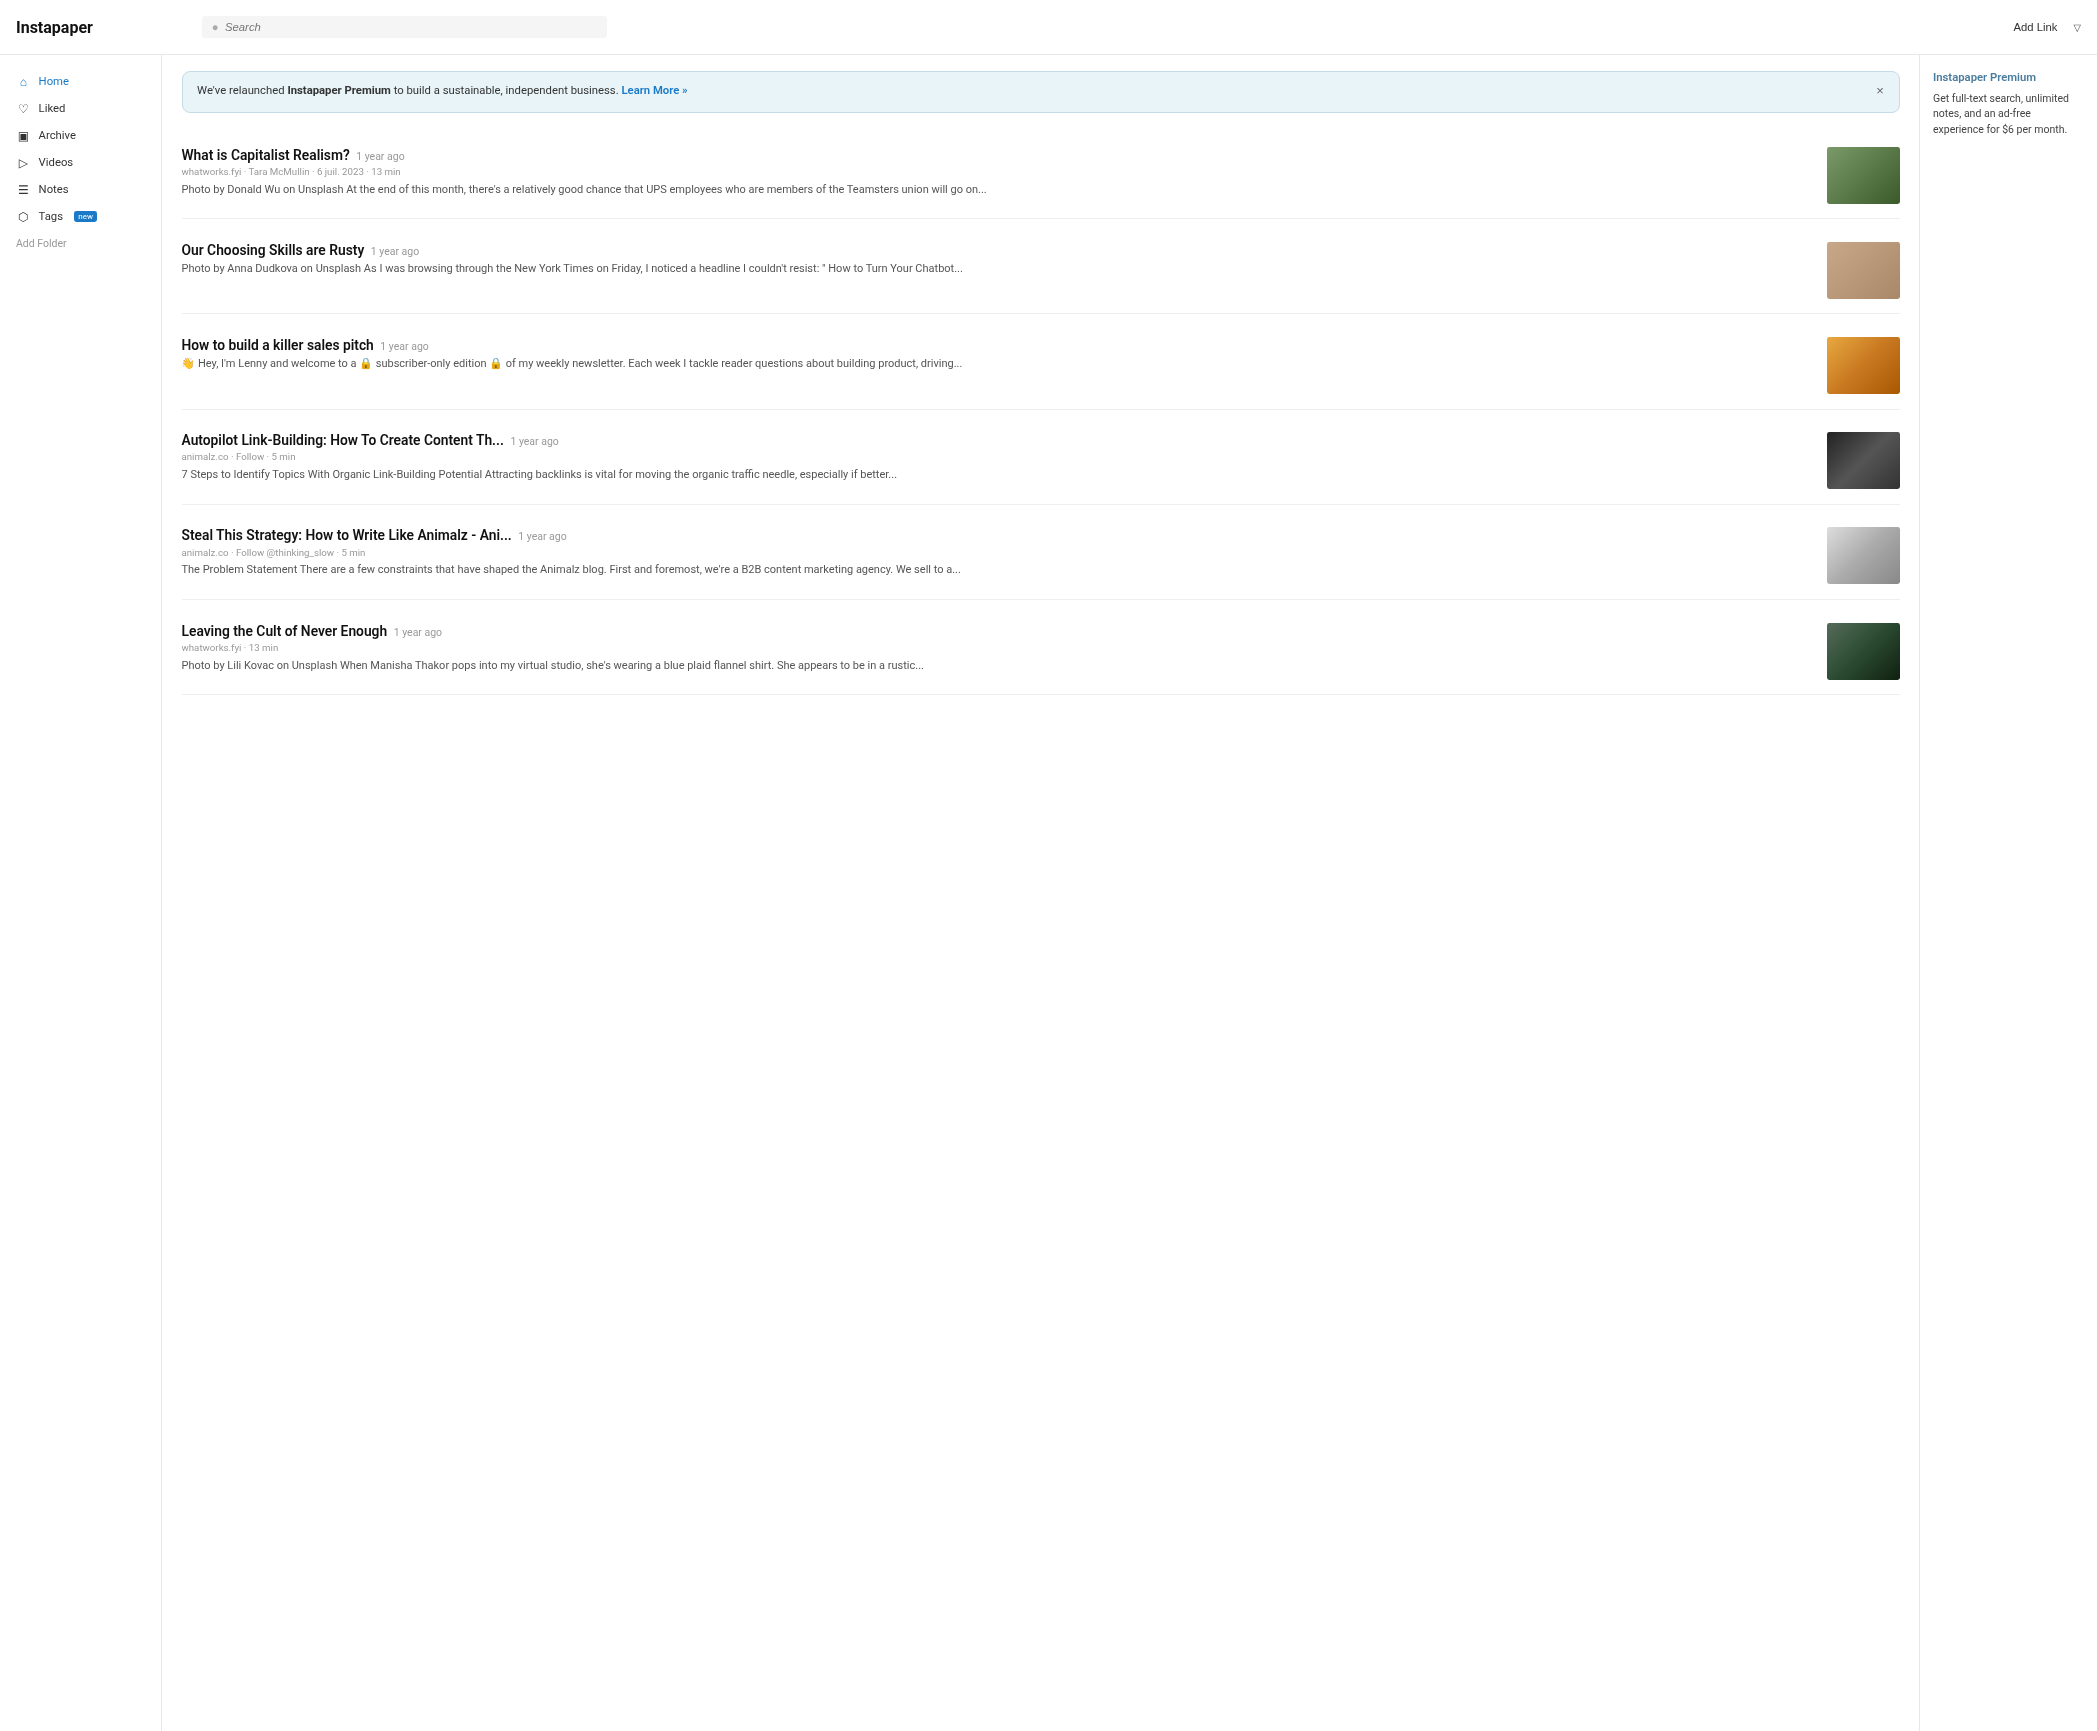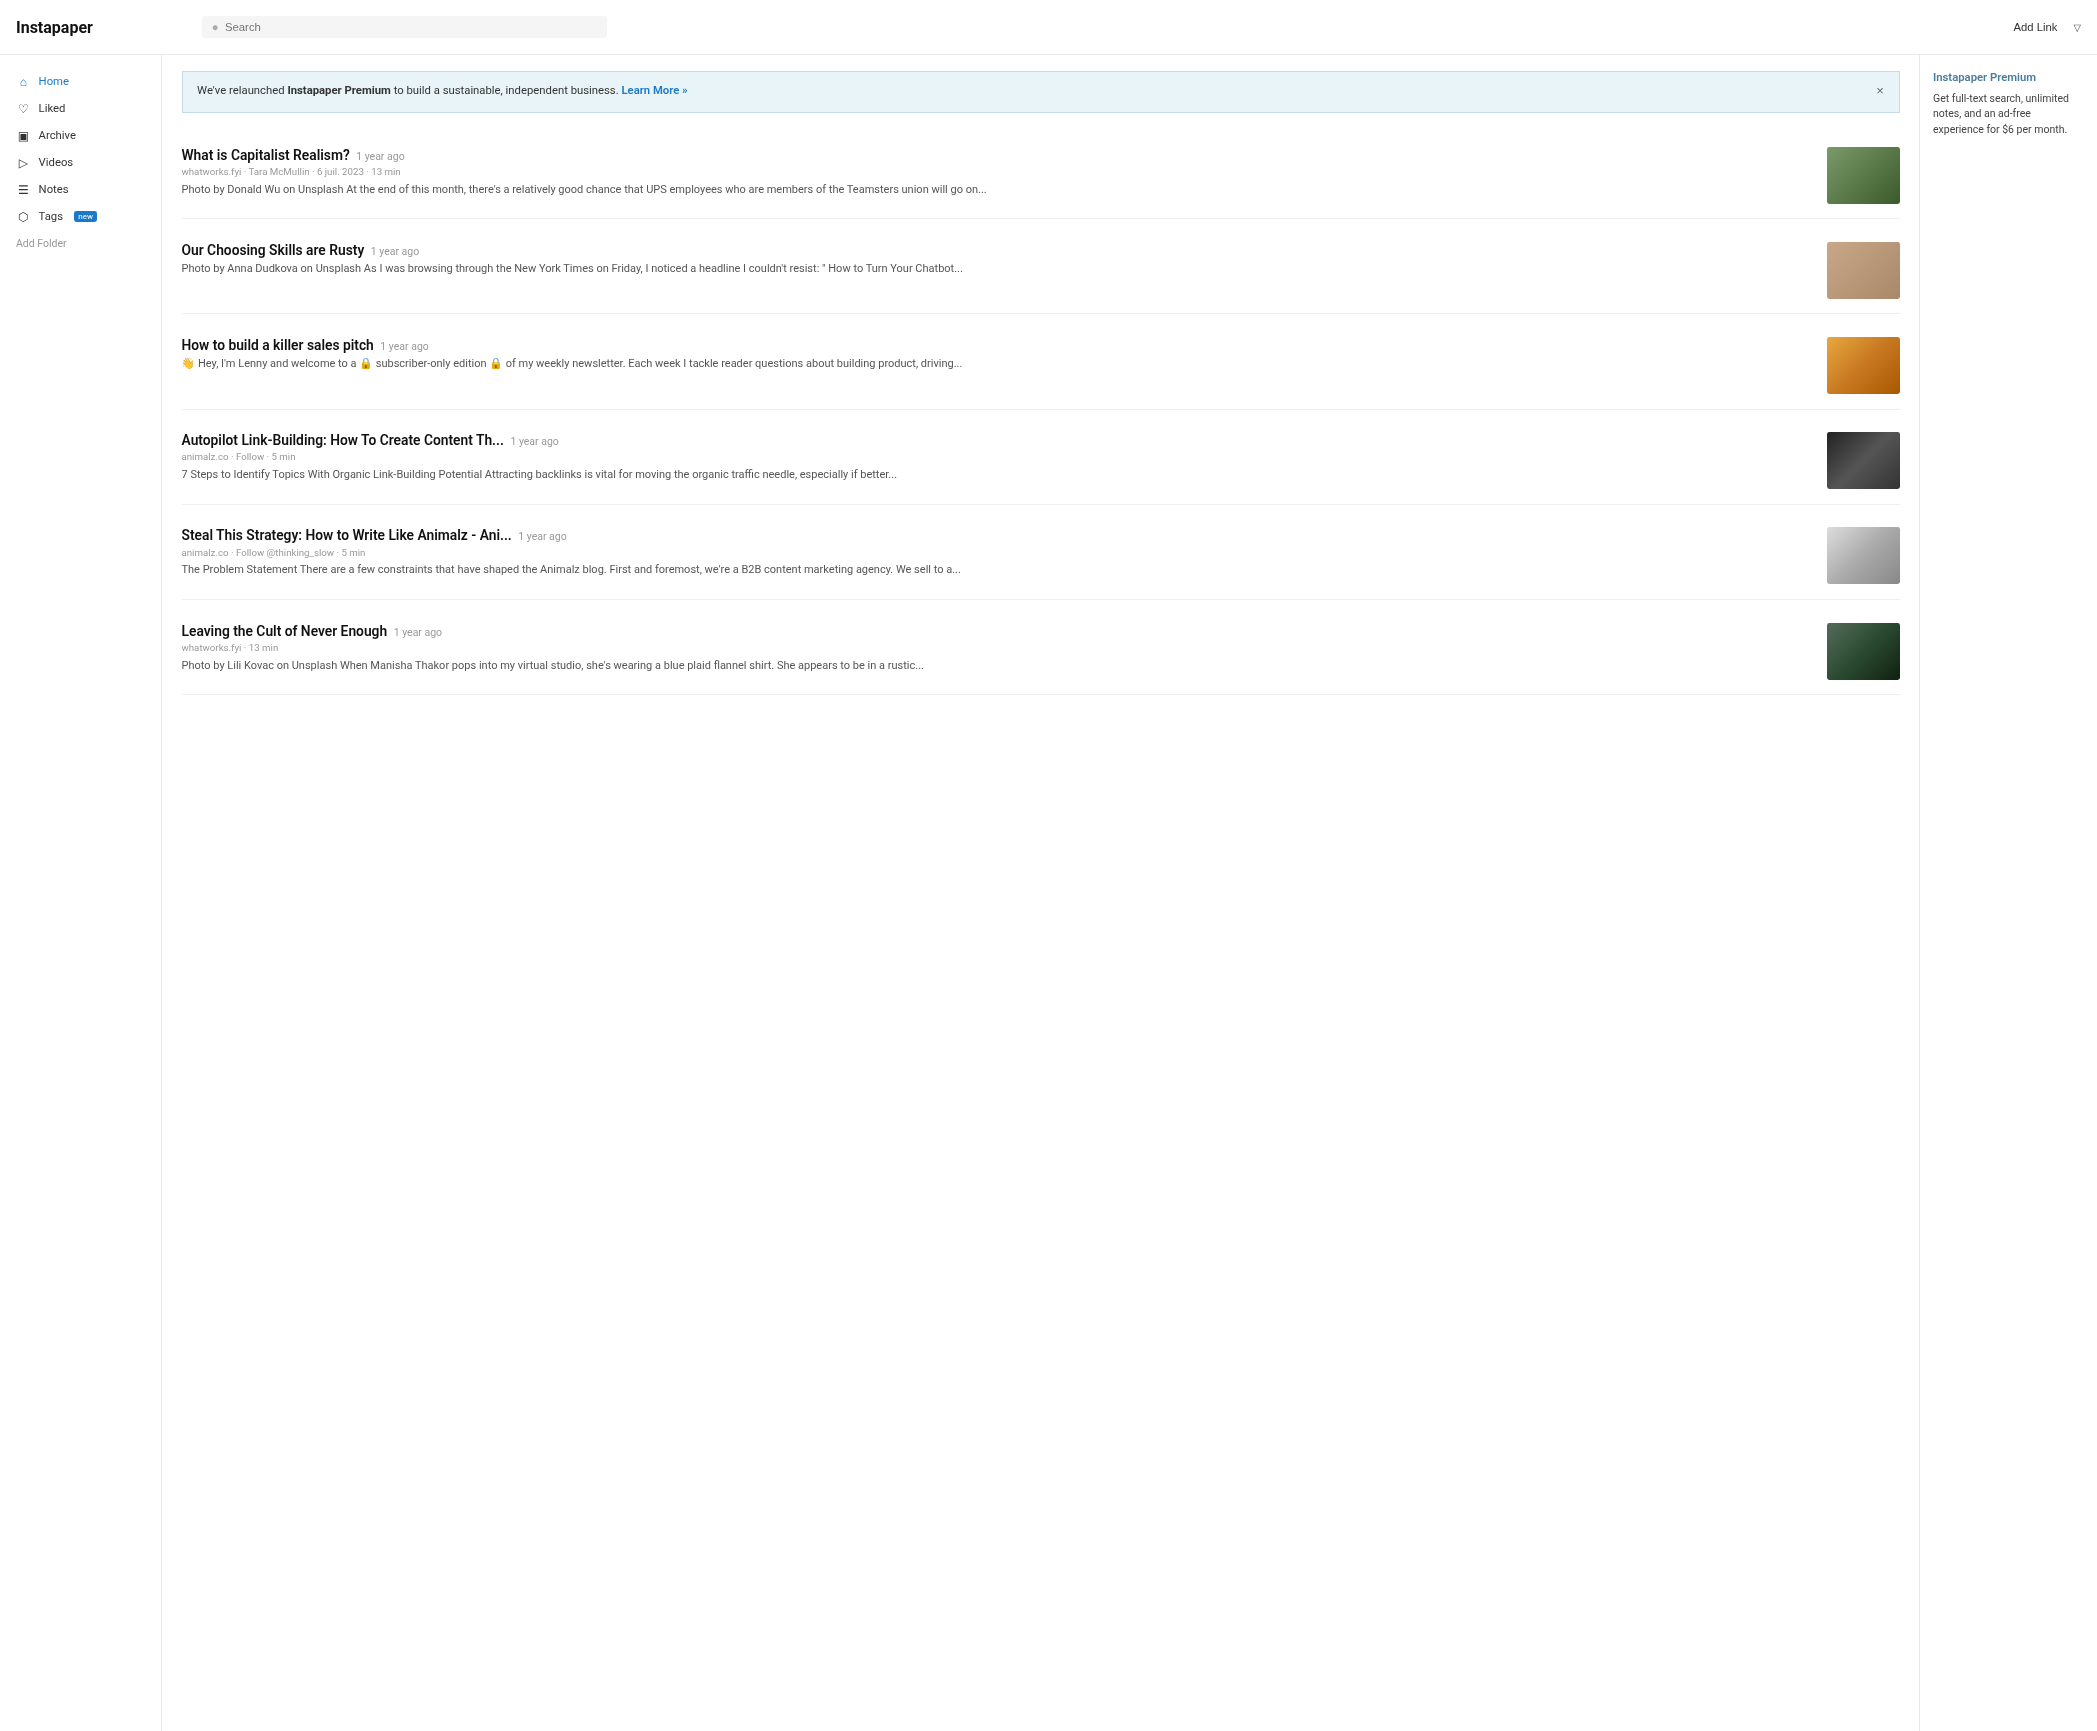--- a/index.html
+++ b/index.html
@@ -45,20 +45,21 @@
       color: #aaa;
       font-size: 11.3px;
     }
     .search-input {
       border: none;
       background: transparent;
       outline: none;
       font-size: 11.3px;
       color: #444;
       width: 100%;
+      font-style: italic;
     }
     .top-bar-right {
       display: flex;
       align-items: center;
       gap: 9.7px;
       margin-left: auto;
     }
     .add-link-btn {
       font-size: 11.3px;
       color: #333;
@@ -120,21 +121,21 @@
       cursor: pointer;
     }
     .content-area {
       flex: 1;
       overflow-y: auto;
       padding: 16px 19.5px;
     }
     .banner {
       background: #e8f4f8;
       border: 0.8px solid #c5dce8;
-      border-radius: 0;
+      border-radius: 8px;
       padding: 11.3px 14.6px;
       margin-bottom: 19.5px;
       display: flex;
       justify-content: space-between;
       align-items: flex-start;
       font-size: 11.3px;
       color: #333;
       line-height: 1.5;
       position: relative;
     }

